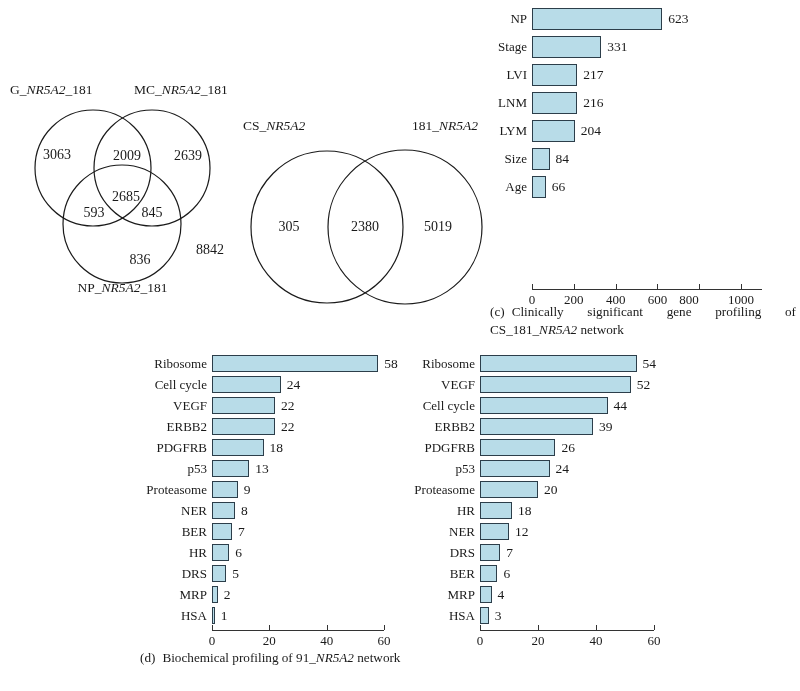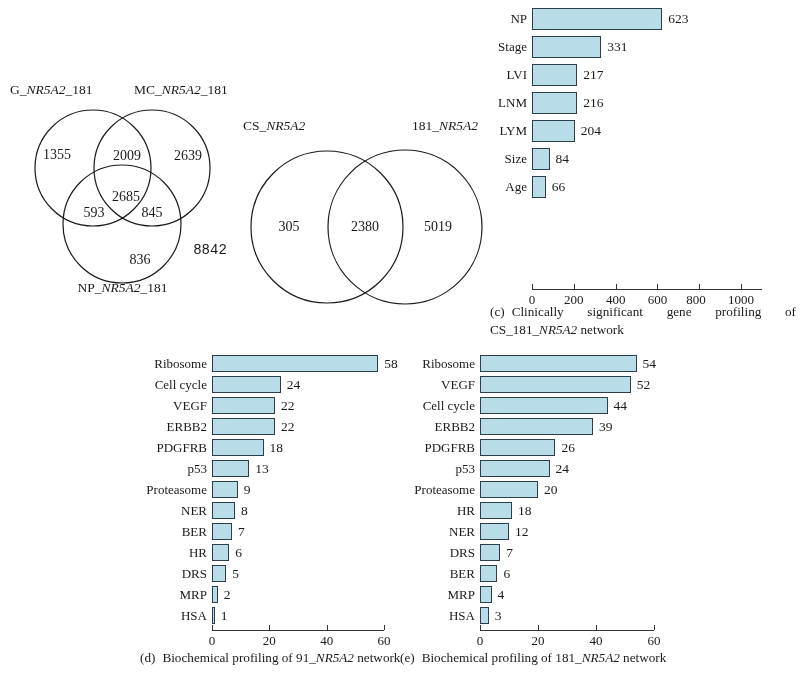--- a/index.html
+++ b/index.html
@@ -33,28 +33,28 @@
 <div class="figure">
 
   <div class="panel" style="left:0; top:80px; width:270px; height:238px;">
     <svg class="venn-svg" width="270" height="215" viewBox="0 0 270 215">
       <circle cx="93" cy="88" r="58"></circle>
       <circle cx="152" cy="88" r="58"></circle>
       <circle cx="122" cy="144" r="59"></circle>
     </svg>
     <div class="set-label" style="left:10px; top:2px;"><span>G_</span><span class="it">NR5A2</span><span>_181</span></div>
     <div class="set-label" style="left:134px; top:2px;"><span>MC_</span><span class="it">NR5A2</span><span>_181</span></div>
-    <div class="vnum" style="left:57px;  top:75px;">1355</div>
+    <div class="vnum" style="left:57px;  top:75px;">3063</div>
     <div class="vnum" style="left:127px; top:76px;">2009</div>
     <div class="vnum" style="left:188px; top:76px;">2639</div>
     <div class="vnum" style="left:126px; top:117px;">2685</div>
     <div class="vnum" style="left:94px;  top:133px;">593</div>
     <div class="vnum" style="left:152px; top:133px;">845</div>
     <div class="vnum" style="left:127px; top:180px;margin-left:13px;">836</div>
-    <div class="vnum" style="left:210px; top:170px;font-family:Liberation Mono, monospace;">8842</div>
+    <div class="vnum" style="left:210px; top:170px;">8842</div>
     <div class="set-label np-label" style="left:35px; top:200px; width:175px;"><span>NP_</span><span class="it">NR5A2</span><span>_181</span></div>
   </div>
 
   <div class="panel" style="left:240px; top:110px; width:260px; height:200px;">
     <svg class="venn-svg" width="260" height="200" viewBox="0 0 260 200">
       <circle cx="87" cy="117" r="76"></circle>
       <circle cx="165" cy="117" r="77"></circle>
     </svg>
     <div class="set-label" style="left:3px; top:8px;"><span>CS_</span><span class="it">NR5A2</span></div>
     <div class="set-label" style="left:172px; top:8px;"><span>181_</span><span class="it">NR5A2</span></div>
@@ -104,21 +104,21 @@
       <div class="axis" style="left: 42px; top: 289px; width: 230px;">
         <div class="tick" style="left: 0px;"></div>
         <div class="ticklabel" style="left: 0px;">0</div>
         <div class="tick" style="left: 41.8182px;"></div>
         <div class="ticklabel" style="left: 41.8182px;">200</div>
         <div class="tick" style="left: 83.6364px;"></div>
         <div class="ticklabel" style="left: 83.6364px;">400</div>
         <div class="tick" style="left: 125.455px;"></div>
         <div class="ticklabel" style="left: 125.455px;">600</div>
         <div class="tick" style="left: 167.273px;"></div>
-        <div class="ticklabel" style="left: 164px;">800</div>
+        <div class="ticklabel" style="left: 157px;">800</div>
         <div class="tick" style="left: 209.091px;"></div>
         <div class="ticklabel" style="left: 209.091px;">1000</div>
       </div>
     </div>
 
   <div class="hchart" style="left:130px; top:350px; width:280px; height:300px;">
       <div style="padding-top: 3px;">
         <div class="crow" style="height: 21px;">
           <div class="clabel" style="width: 82px;">Ribosome</div>
           <div class="cbar" style="width: 166.267px; height: 17px; background: rgb(184, 220, 232); border: 1px solid rgb(44, 62, 74);"></div>
@@ -272,15 +272,14 @@
         <div class="ticklabel" style="left: 58px;">20</div>
         <div class="tick" style="left: 116px;"></div>
         <div class="ticklabel" style="left: 116px;">40</div>
         <div class="tick" style="left: 174px;"></div>
         <div class="ticklabel" style="left: 174px;">60</div>
       </div>
     </div>
 
   <div class="caption" style="left:490px; top:303px; width:306px;"><span class="tag">(c)</span><span>Clinically significant gene profiling of CS_181_</span><span class="it">NR5A2</span><span> network</span></div>
   <div class="caption nowrap" style="left:140px; top:649px; width:350px;"><span class="tag">(d)</span><span>Biochemical profiling of 91_</span><span class="it">NR5A2</span><span> network</span></div>
-  <div class="caption" style="left:400px; top:649px; width:280px;"><span class="tag">(e)</span><span>Biochemical profiling of 181_</span><span class="it">NR5A2</span><span> network</span></div>
 
 </div>
 
 </body></html>

